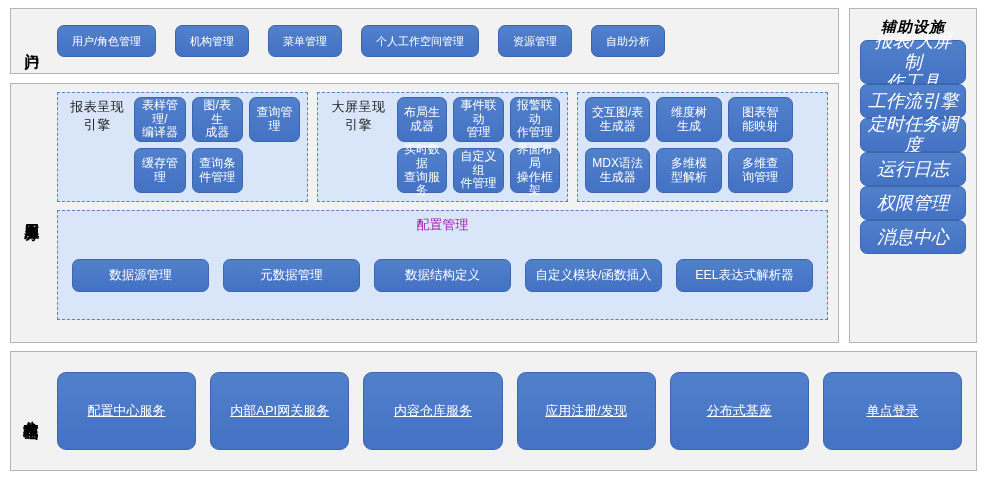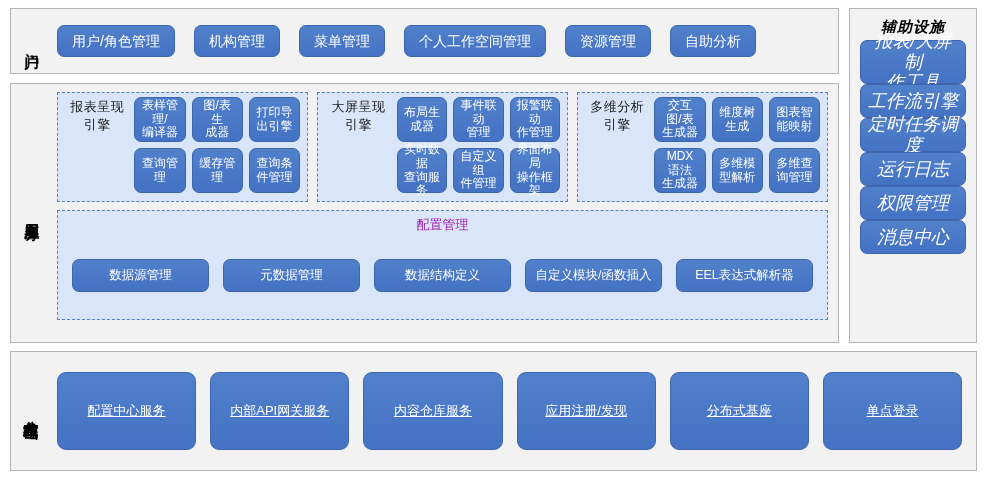--- a/index.html
+++ b/index.html
@@ -91,21 +91,21 @@
     height: 66px;
   }
   .portal .panel-body {
     align-items: center;
     gap: 19px;
     padding: 0 10px 0 4px;
   }
   .portal .pill {
     height: 32px;
     flex: 0 0 auto;
-    font-size: 14px;
+    font-size: 11px;
     padding: 0 14px;
   }
 
   
   .appsvc {
     flex: 1 1 auto;
     min-height: 0;
   }
   .appsvc .panel-body {
     flex-direction: column;
@@ -259,22 +259,20 @@
 
           <div class="engine-row">
 
             <div class="engine">
               <div class="engine-title">报表呈现引擎</div>
               <div class="engine-grid">
                 <div class="pill">表样管理/
 编译器</div>
                 <div class="pill">图/表生
 成器</div>
-                <div class="pill">打印导
-出引擎</div>
                 <div class="pill">查询管理</div>
                 <div class="pill">缓存管理</div>
                 <div class="pill">查询条
 件管理</div>
               </div>
             </div>
 
             <div class="engine">
               <div class="engine-title">大屏呈现引擎</div>
               <div class="engine-grid">
@@ -287,21 +285,20 @@
                 <div class="pill">实时数据
 查询服务</div>
                 <div class="pill">自定义组
 件管理</div>
                 <div class="pill">界面布局
 操作框架</div>
               </div>
             </div>
 
             <div class="engine">
-              <div class="engine-title">多维分析引擎</div>
               <div class="engine-grid">
                 <div class="pill">交互图/表
 生成器</div>
                 <div class="pill">维度树
 生成</div>
                 <div class="pill">图表智
 能映射</div>
                 <div class="pill">MDX语法
 生成器</div>
                 <div class="pill">多维模

